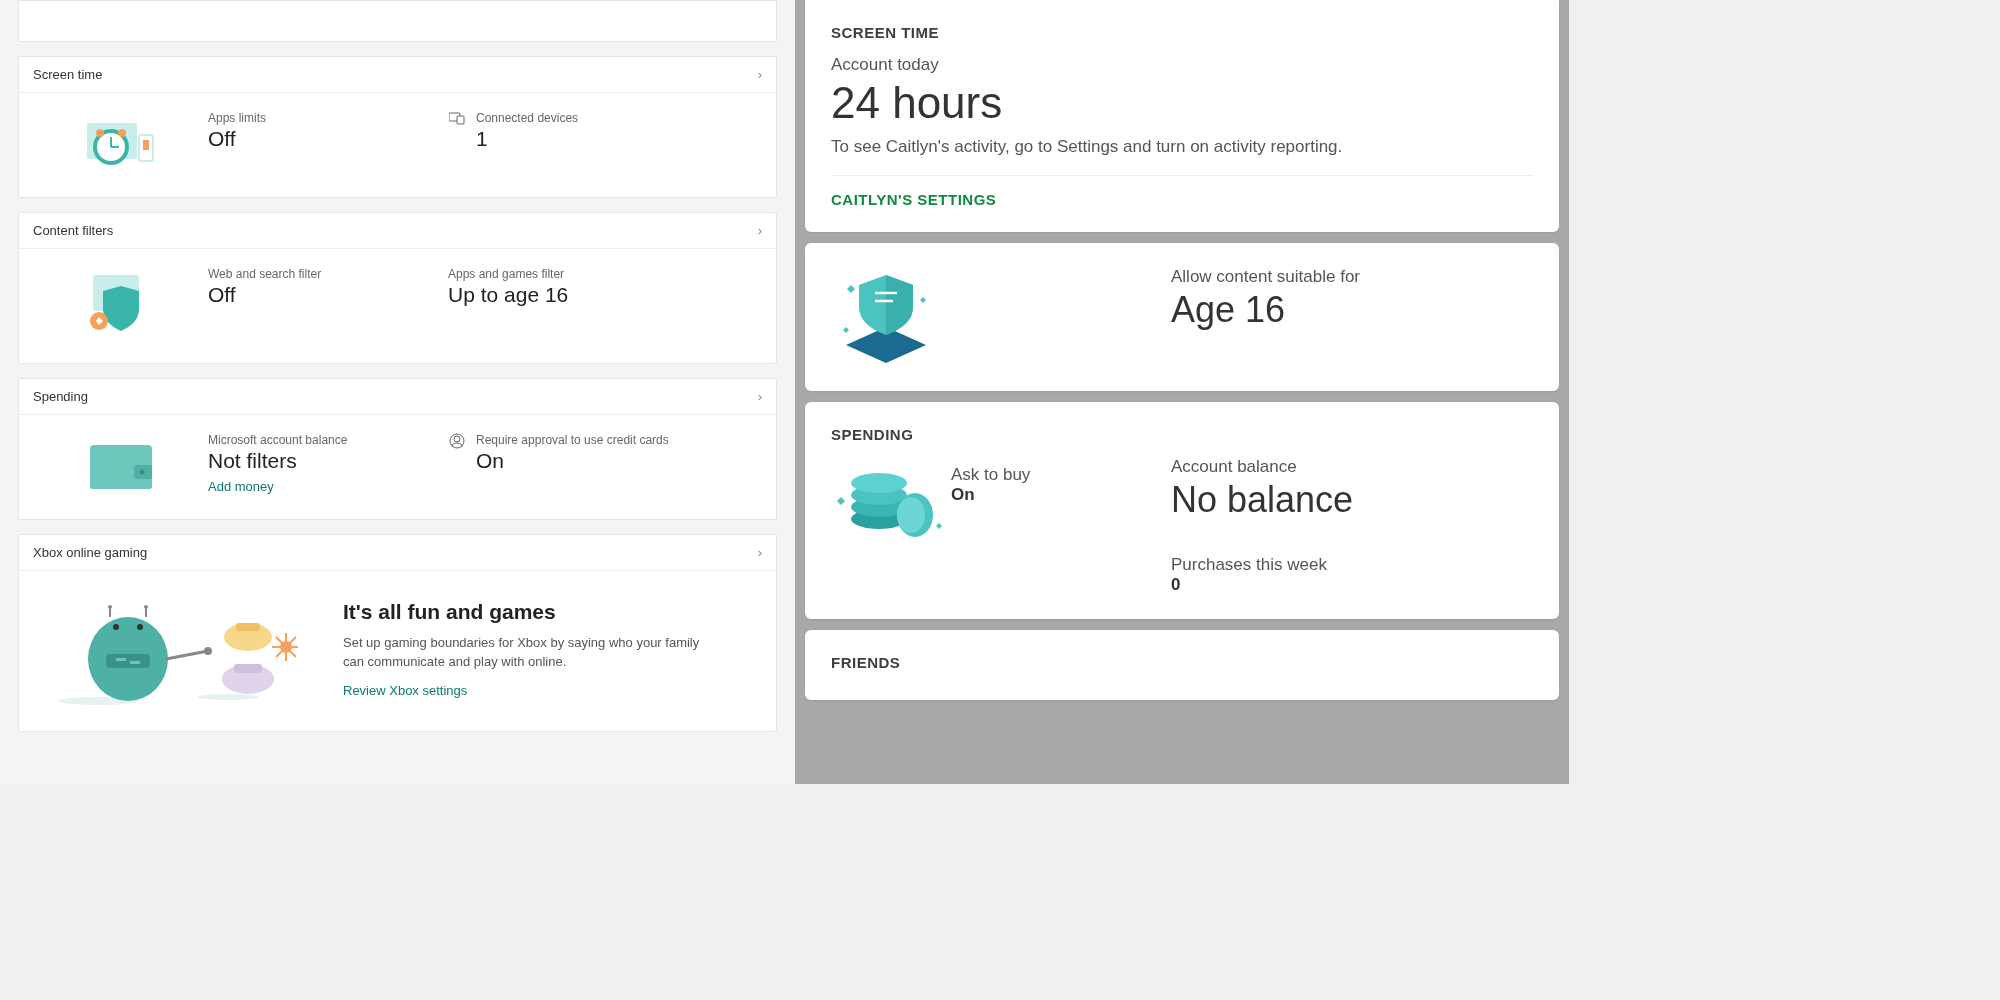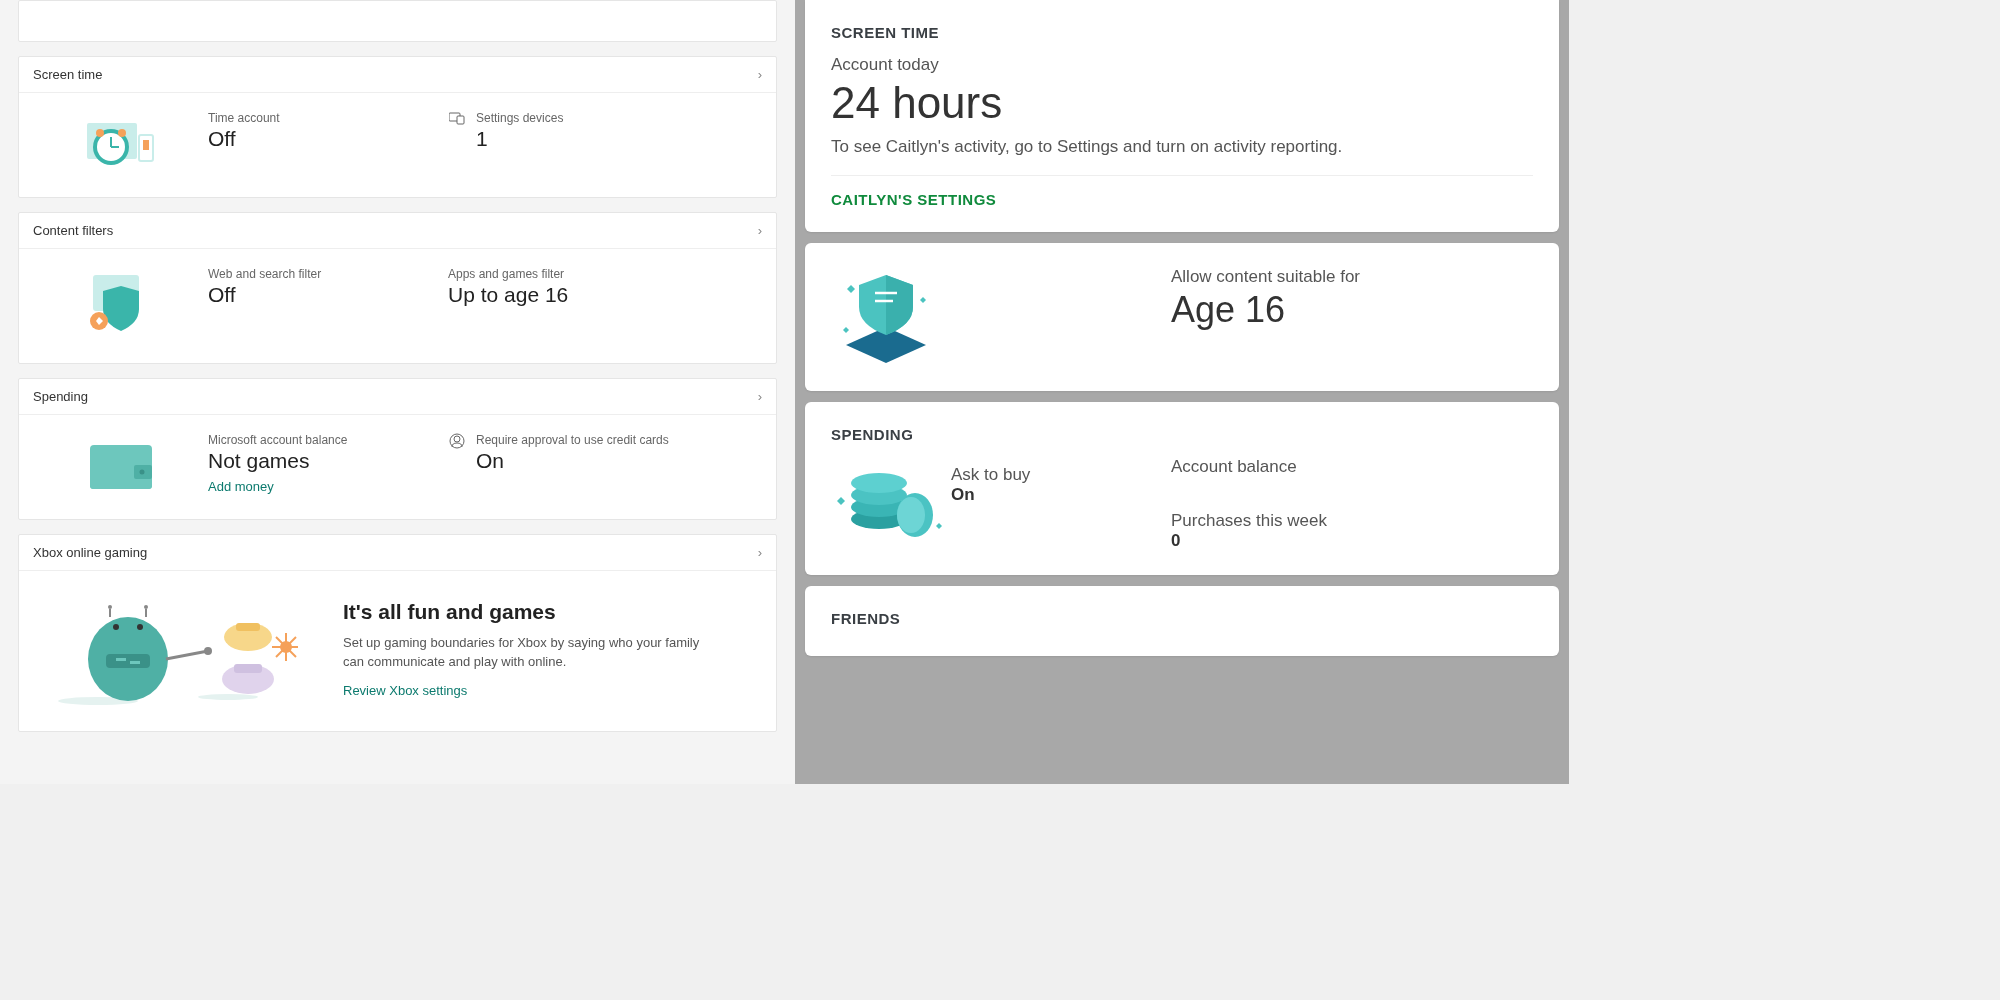--- a/index.html
+++ b/index.html
@@ -128,32 +128,32 @@
           <line x1="30" y1="32" x2="30" y2="22" stroke="#3ab5aa" stroke-width="2"></line>
           <line x1="30" y1="32" x2="38" y2="32" stroke="#3ab5aa" stroke-width="2"></line>
           <circle cx="19" cy="18" r="4" fill="#f5a15a"></circle>
           <circle cx="41" cy="18" r="4" fill="#f5a15a"></circle>
           <rect x="58" y="20" width="14" height="26" rx="2" fill="none" stroke="#c9edea" stroke-width="2"></rect>
           <rect x="62" y="25" width="6" height="10" fill="#f5a15a"></rect>
         </svg>
       </div>
       <div class="detail-col">
         <div class="detail-block wide">
-          <span class="detail-label">Time account</span>
+          <span class="detail-label">Apps limits</span>
           <span class="detail-value">Off</span>
         </div>
         <div class="detail-inline">
           <span class="glyph">
             <svg width="16" height="14" viewBox="0 0 16 14">
                 <rect x="0" y="2" width="11" height="8" rx="1" fill="none" stroke="#666" stroke-width="1"></rect>
                 <rect x="8" y="5" width="7" height="8" rx="1" fill="#fff" stroke="#666" stroke-width="1"></rect>
               </svg>
           </span>
           <div class="detail-block">
-            <span class="detail-label">Settings devices</span>
+            <span class="detail-label">Connected devices</span>
             <span class="detail-value">1</span>
           </div>
         </div>
       </div>
     </div>
   </div>
 
   <div class="card">
     <div class="card-header">
       <span>Content filters</span>
@@ -191,21 +191,21 @@
         <svg width="78" height="60" viewBox="0 0 78 60">
           <rect x="8" y="8" width="62" height="44" rx="4" fill="#6dc7bd"></rect>
           <rect x="8" y="14" width="62" height="38" rx="3" fill="#6dc7bd"></rect>
           <rect x="52" y="28" width="18" height="14" rx="2" fill="#4fb0a5"></rect>
           <circle cx="60" cy="35" r="2.5" fill="#3a9188"></circle>
         </svg>
       </div>
       <div class="detail-col">
         <div class="detail-block wide">
           <span class="detail-label">Microsoft account balance</span>
-          <span class="detail-value">Not games</span>
+          <span class="detail-value">Not filters</span>
           <span class="link">Add money</span>
         </div>
         <div class="detail-inline">
           <span class="glyph">
             <svg width="16" height="16" viewBox="0 0 16 16">
                 <circle cx="8" cy="6" r="3" fill="none" stroke="#666" stroke-width="1"></circle>
                 <path d="M3 14 Q3 10 8 10 Q13 10 13 14" fill="none" stroke="#666" stroke-width="1"></path>
                 <circle cx="8" cy="8" r="7" fill="none" stroke="#666" stroke-width="1"></circle>
               </svg>
           </span>
@@ -312,20 +312,21 @@
               <polygon points="108,66 111,69 108,72 105,69"></polygon>
             </g>
         </svg>
         <div style="margin-top:8px;">
           <div class="rsmall-label">Ask to buy</div>
           <div class="rsmall-val">On</div>
         </div>
       </div>
       <div class="rcol">
         <div class="rlabel">Account balance</div>
+        <div class="rval">No balance</div>
         <div style="margin-top:34px;">
           <div class="rsmall-label">Purchases this week</div>
           <div class="rsmall-val">0</div>
         </div>
       </div>
     </div>
   </div>
 
   <div class="rcard" style="padding-bottom:15px;">
     <div class="rtitle">FRIENDS</div>

